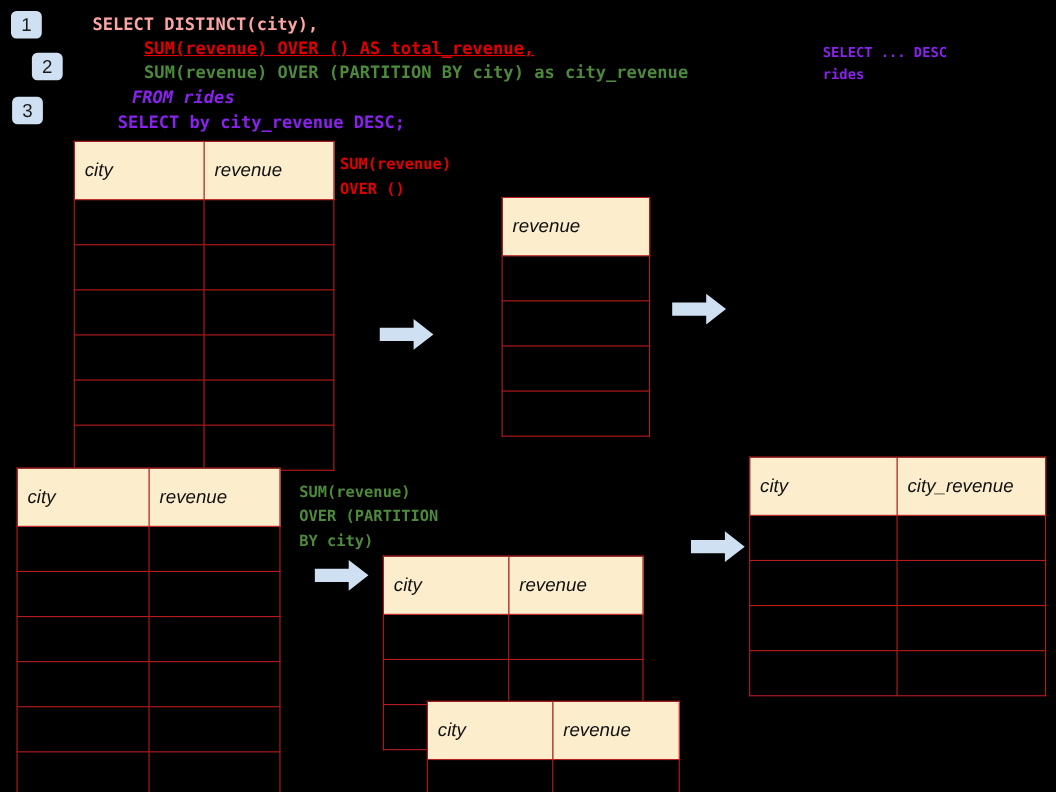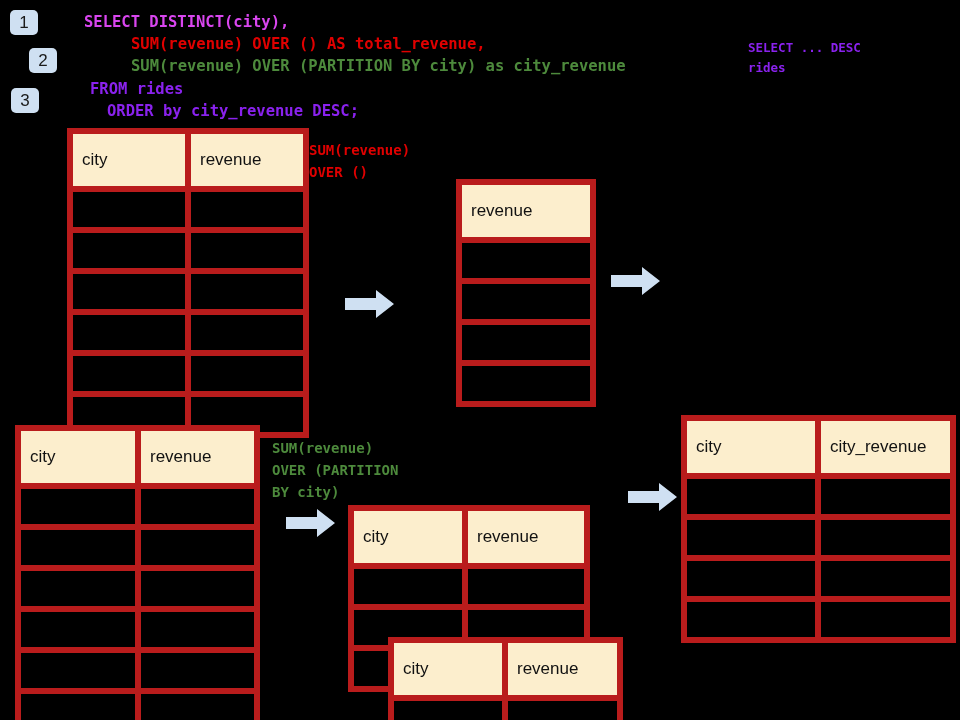--- a/index.html
+++ b/index.html
@@ -52,23 +52,24 @@
   }
 
   
   .tbl {
     position: absolute;
     border-collapse: collapse;
     table-layout: fixed;
     background: #000000;
   }
   .tbl th, .tbl td {
-    border: 6px solid #b91c1c;
+    border: 1px solid #b91c1c;
     padding: 16px;
     margin: 0;
+    font-style: italic;
   }
   .tbl th {
     background: #fceecd;
     color: #111111;
     font-family: "Liberation Sans", sans-serif;
     font-weight: normal;
     font-size: 17px;
     text-align: left;
     padding-left: 9px;
     height: 38px;
@@ -87,29 +88,29 @@
 </style>
 </head>
 <body>
 
 <div id="canvas">
 
   <div class="badge" style="left:10px; top:10px;">1</div>
   <div class="badge" style="left:29px; top:48px;">2</div>
   <div class="badge" style="left:11px; top:88px;">3</div>
 
-  <div class="code code-main" style="left:84px; top:11px; color:#d946ef;">SELECT DISTINCT(city),</div>
-
-  <div class="code code-main" style="left:131px; top:33px; color:#e00000;">SUM(revenue) OVER () AS total_revenue,</div>
+  <div class="code code-main" style="left:84px; top:11px; color:#fca5a5;">SELECT DISTINCT(city),</div>
+
+  <div class="code code-main" style="left:131px; top:33px; color:#e00000;text-decoration:underline;">SUM(revenue) OVER () AS total_revenue,</div>
 
   <div class="code code-main" style="left:131px; top:55px; color:#4d8a3c;">SUM(revenue) OVER (PARTITION BY city) as city_revenue</div>
 
-  <div class="code code-main" style="left:90px; top:78px; color:#8a22ee;">FROM rides</div>
-
-  <div class="code code-main" style="left:107px; top:100px; color:#8a22ee;">ORDER by city_revenue DESC;</div>
+  <div class="code code-main" style="left:120px; top:78px; color:#8a22ee;font-style:italic;">FROM rides</div>
+
+  <div class="code code-main" style="left:107px; top:100px; color:#8a22ee;">SELECT by city_revenue DESC;</div>
 
   <div class="code code-small" style="left:748px; top:38px; color:#8a22ee;">SELECT ... DESC
 rides</div>
 
   <div class="code code-note" style="left:309px; top:139px; color:#e00000;">SUM(revenue)
 OVER ()</div>
 
   <div class="code code-note" style="left:272px; top:437px; color:#4d8a3c;">SUM(revenue)
 OVER (PARTITION
 BY city)</div>

